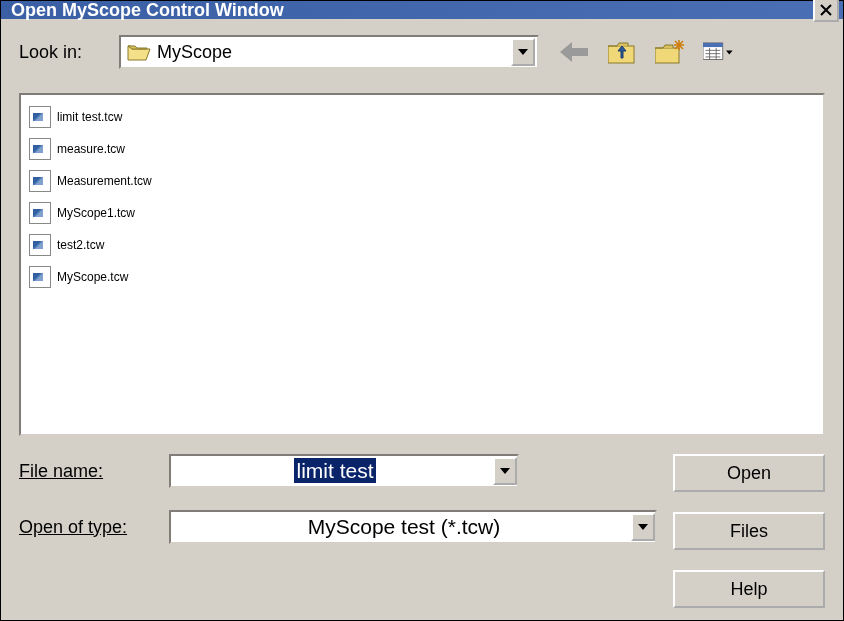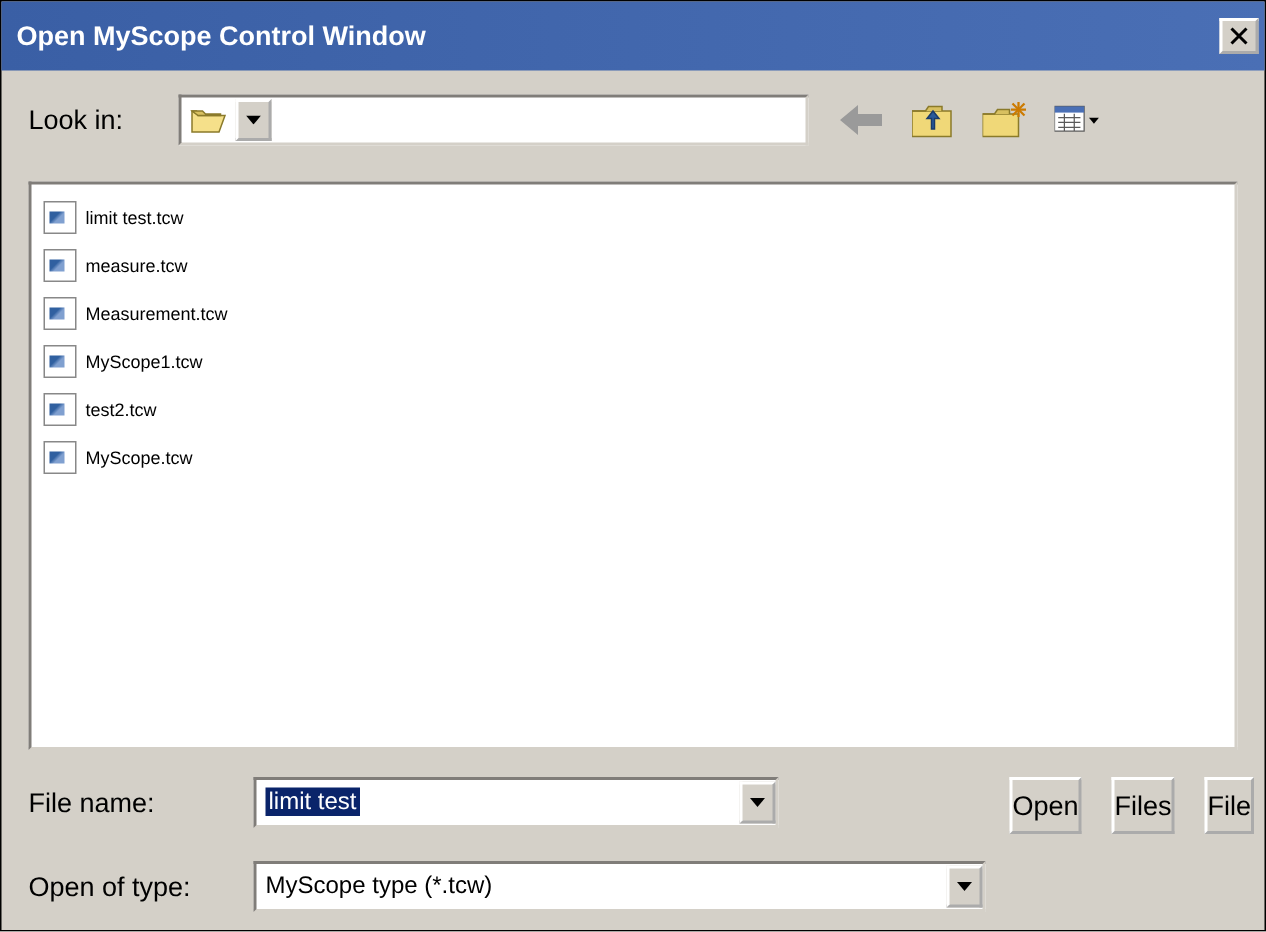--- a/index.html
+++ b/index.html
@@ -11,21 +11,21 @@
   }
   .window {
     width: 844px;
     height: 621px;
     background: #d4d0c8;
     border: 1px solid #000;
     display: flex;
     flex-direction: column;
   }
   .titlebar {
-    height: 46px;
+    height: 18px;
     background: linear-gradient(to right, #3a5fa5, #4a6fb5);
     color: #fff;
     display: flex;
     align-items: center;
     padding: 0 4px 0 10px;
     font-weight: bold;
     font-size: 18px;
   }
   .titlebar-text { flex: 1; }
   .close-btn {
@@ -144,42 +144,45 @@
     flex-direction: column;
     gap: 22px;
   }
   .field-row {
     display: flex;
     align-items: center;
   }
   .field-label {
     width: 150px;
     font-size: 18px;
+    text-decoration: underline;
   }
   .combo {
     display: flex;
     align-items: center;
     background: #fff;
     border: 2px inset #d4d0c8;
     height: 34px;
     padding-left: 6px;
   }
   .filename-combo { width: 350px; }
   .filetype-combo { width: 488px; }
   .combo-text {
     flex: 1;
-    font-size: 16px;
+    font-size: 21px;
+    text-align: center;
   }
   .selected-text {
     background: #0a246a;
     color: #fff;
     padding: 1px 2px;
   }
   .buttons {
     display: flex;
+    flex-direction: column;
     gap: 20px;
     width: 154px;
   }
   .btn {
     height: 38px;
     background: #d4d0c8;
     border: 2px outset #fff;
     font-size: 18px;
     display: flex;
     align-items: center;
@@ -206,20 +209,21 @@
 
     <div class="row">
       <span class="label lookin-label">Look in:</span>
       <div class="lookin-combo">
         <span class="folder-open-icon">
           <svg width="24" height="20" viewBox="0 0 24 20">
             <path d="M1 4 L1 18 L19 18 L23 7 L5 7 L4 4 Z" fill="#f5e08a" stroke="#8a7a2a"></path>
             <path d="M1 4 L8 4 L10 6 L20 6 L20 7 L5 7 Z" fill="#d8c060" stroke="#8a7a2a"></path>
           </svg>
         </span>
+        <span class="lookin-text">MyScope</span>
         <div class="combo-arrow">
           <svg width="10" height="6" viewBox="0 0 10 6">
               <path d="M0 0 L10 0 L5 6 Z" fill="#000"></path>
             </svg>
         </div>
       </div>
 
       <div class="toolbar-icons">
         <div class="tb-icon">
           <svg width="28" height="20" viewBox="0 0 28 20">
@@ -300,32 +304,32 @@
               <svg width="10" height="6" viewBox="0 0 10 6">
                   <path d="M0 0 L10 0 L5 6 Z" fill="#000"></path>
                 </svg>
             </div>
           </div>
         </div>
 
         <div class="field-row">
           <span class="field-label">Open of type:</span>
           <div class="combo filetype-combo">
-            <span class="combo-text">MyScope type (*.tcw)</span>
+            <span class="combo-text">MyScope test (*.tcw)</span>
             <div class="combo-arrow">
               <svg width="10" height="6" viewBox="0 0 10 6">
                   <path d="M0 0 L10 0 L5 6 Z" fill="#000"></path>
                 </svg>
             </div>
           </div>
         </div>
 
       </div>
 
       <div class="buttons">
         <div class="btn">Open</div>
         <div class="btn">Files</div>
-        <div class="btn">File</div>
+        <div class="btn">Help</div>
       </div>
     </div>
 
   </div>
 </div>
 
 </body></html>

